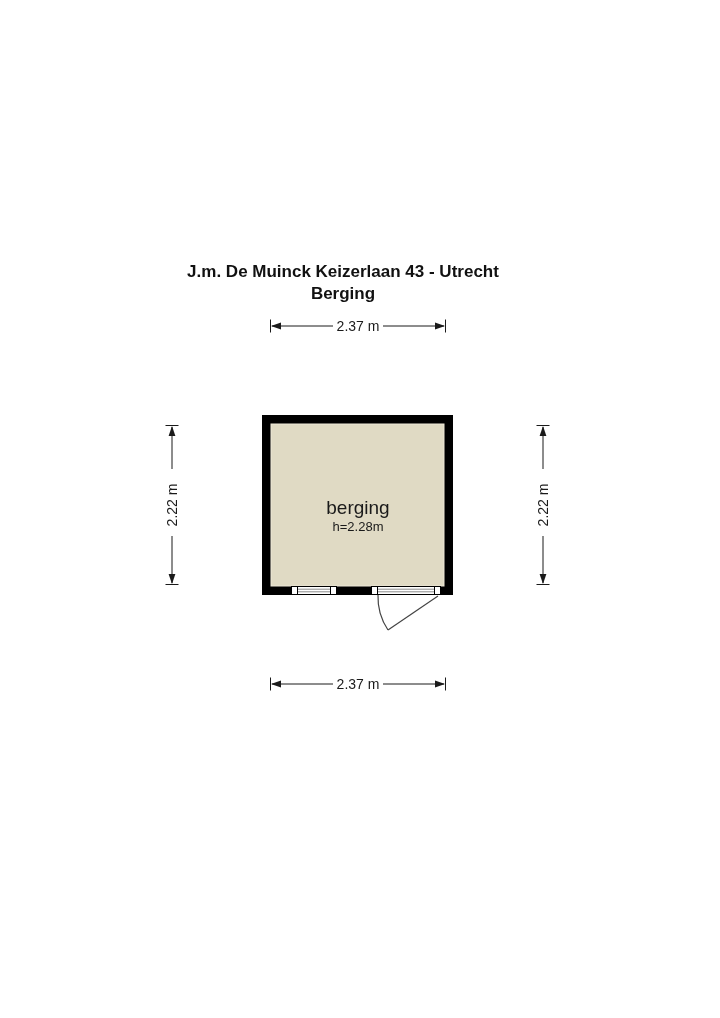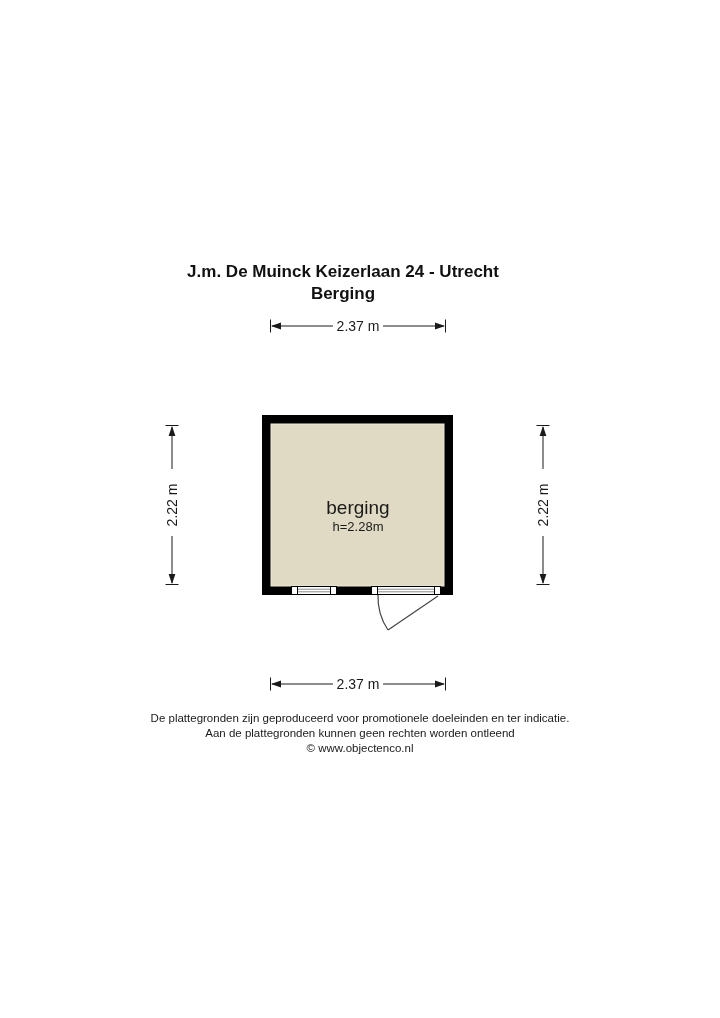--- a/index.html
+++ b/index.html
@@ -47,21 +47,21 @@
     font-size: 11.5px;
     line-height: 15px;
   }
 </style>
 </head>
 <body>
 
 <div class="page">
 
   <div class="title-block">
-    <div>J.m. De Muinck Keizerlaan 24 - Utrecht</div>
+    <div>J.m. De Muinck Keizerlaan 43 - Utrecht</div>
     <div>Berging</div>
   </div>
 
   <svg class="plan-svg" viewBox="0 0 720 1018">
 
     <g stroke="#1a1a1a" stroke-width="1">
       <line x1="270.5" y1="319.5" x2="270.5" y2="332.5"></line>
       <line x1="445.5" y1="319.5" x2="445.5" y2="332.5"></line>
       <polygon points="271,326 281,322.6 281,329.4" fill="#1a1a1a" stroke="none"></polygon>
       <polygon points="445,326 435,322.6 435,329.4" fill="#1a1a1a" stroke="none"></polygon>
@@ -123,19 +123,14 @@
       <line x1="445.5" y1="677.5" x2="445.5" y2="690.5"></line>
       <polygon points="271,684 281,680.6 281,687.4" fill="#1a1a1a" stroke="none"></polygon>
       <polygon points="445,684 435,680.6 435,687.4" fill="#1a1a1a" stroke="none"></polygon>
       <line x1="272" y1="684" x2="333" y2="684"></line>
       <line x1="383" y1="684" x2="444" y2="684"></line>
       <text class="dim-label" x="358" y="689" text-anchor="middle" stroke="none">2.37 m</text>
     </g>
 
   </svg>
 
-  <div class="footer-block">
-    <div>De plattegronden zijn geproduceerd voor promotionele doeleinden en ter indicatie.</div>
-    <div>Aan de plattegronden kunnen geen rechten worden ontleend</div>
-    <div>© www.objectenco.nl</div>
-  </div>
 
 </div>
 
 </body></html>

